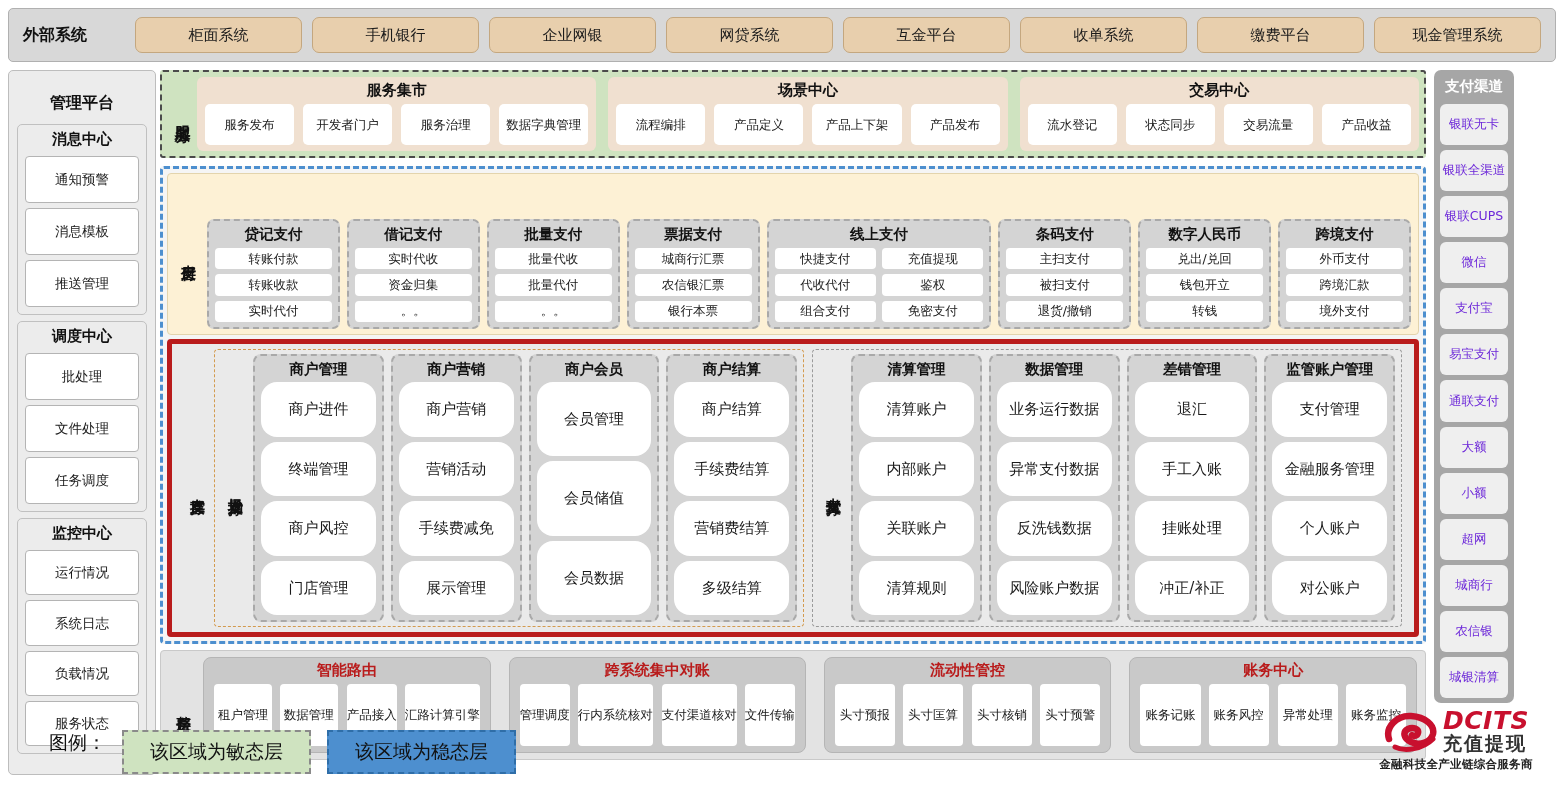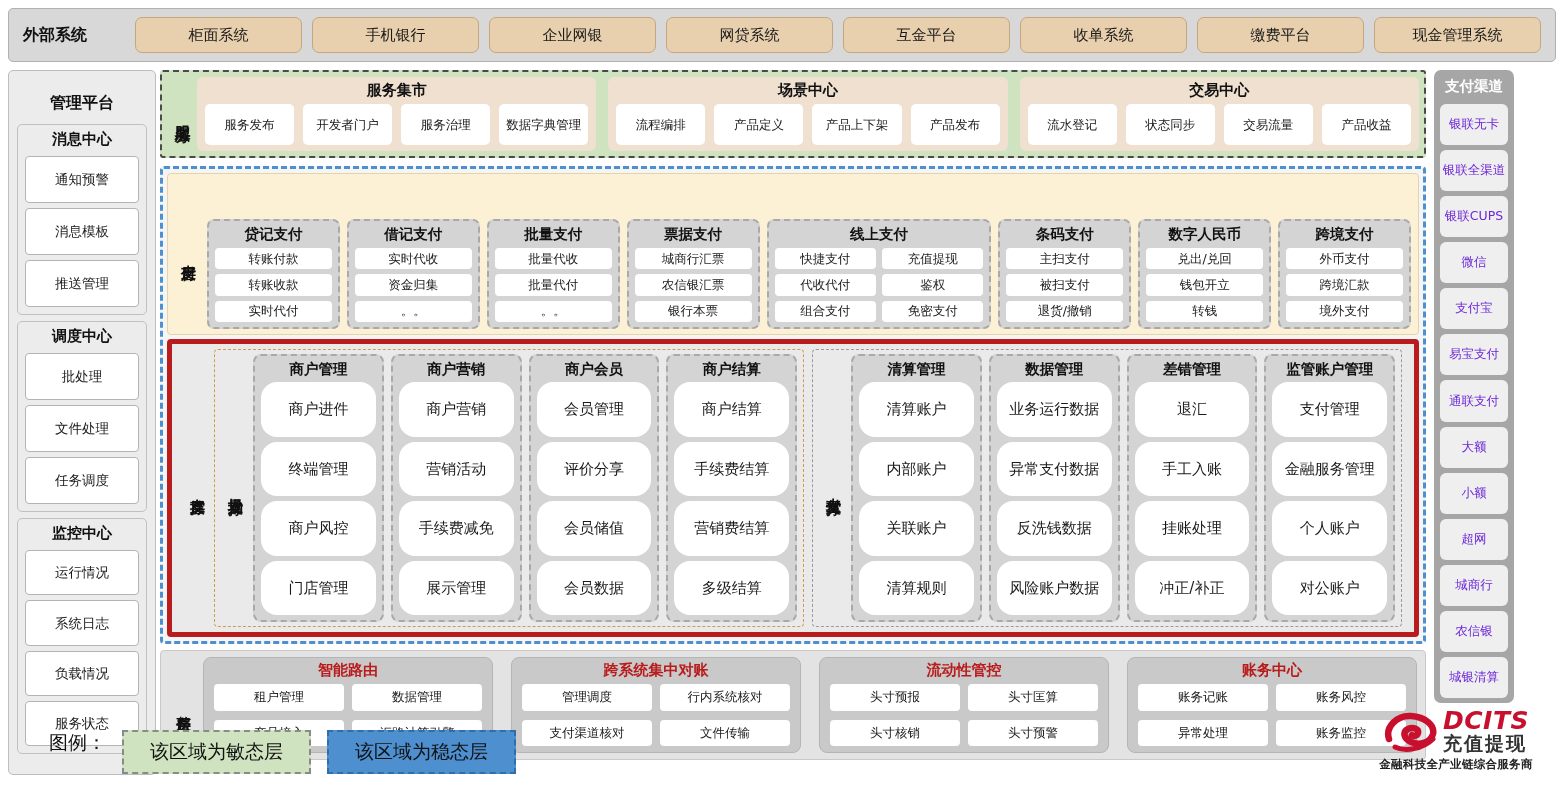--- a/index.html
+++ b/index.html
@@ -132,21 +132,21 @@
     background: #e3e3e3; border: 1px solid #c9c9c9; border-radius: 4px;
     display: flex; padding: 6px 8px; gap: 6px;
   }
   #int-label { width: 28px; font-size: 15px; }
   #int-groups { display: flex; flex: 1; gap: 18px; }
   .int-grp {
     flex: 1 1 0; background: #c9c9c9; border: 1px solid #b5b5b5; border-radius: 8px;
     padding: 2px 10px 6px; display: flex; flex-direction: column;
   }
   .int-grp-title { font-weight: bold; font-size: 15px; text-align: center; color: #b91c1c; padding: 1px 0 4px; }
-  .int-rows { display: flex; flex-direction: column; gap: 9px; flex: 1; }
+  .int-rows { display: flex; flex-direction: row; gap: 9px; flex: 1; }
   .int-row { display: flex; gap: 8px; flex: 1; }
   .int-chip { flex: 1 1 0; border: none; background: #ffffff; border-radius: 4px; font-size: 12.5px; }
 
   
   #chan {
     position: absolute; left: 1434px; top: 70px;
     width: 80px; height: 633px;
     background: #a6a6a6; border-radius: 7px;
     padding: 5px 6px;
     display: flex; flex-direction: column; gap: 5px;
@@ -396,21 +396,20 @@
                   <div class="chip sup-chip">商户营销</div>
                   <div class="chip sup-chip">营销活动</div>
                   <div class="chip sup-chip">手续费减免</div>
                   <div class="chip sup-chip">展示管理</div>
                 </div>
               </div>
               <div class="sup-grp">
                 <div class="sup-grp-title">商户会员</div>
                 <div class="sup-items">
                   <div class="chip sup-chip">会员管理</div>
-                  <div class="chip sup-chip">评价分享</div>
                   <div class="chip sup-chip">会员储值</div>
                   <div class="chip sup-chip">会员数据</div>
                 </div>
               </div>
               <div class="sup-grp">
                 <div class="sup-grp-title">商户结算</div>
                 <div class="sup-items">
                   <div class="chip sup-chip">商户结算</div>
                   <div class="chip sup-chip">手续费结算</div>
                   <div class="chip sup-chip">营销费结算</div>

